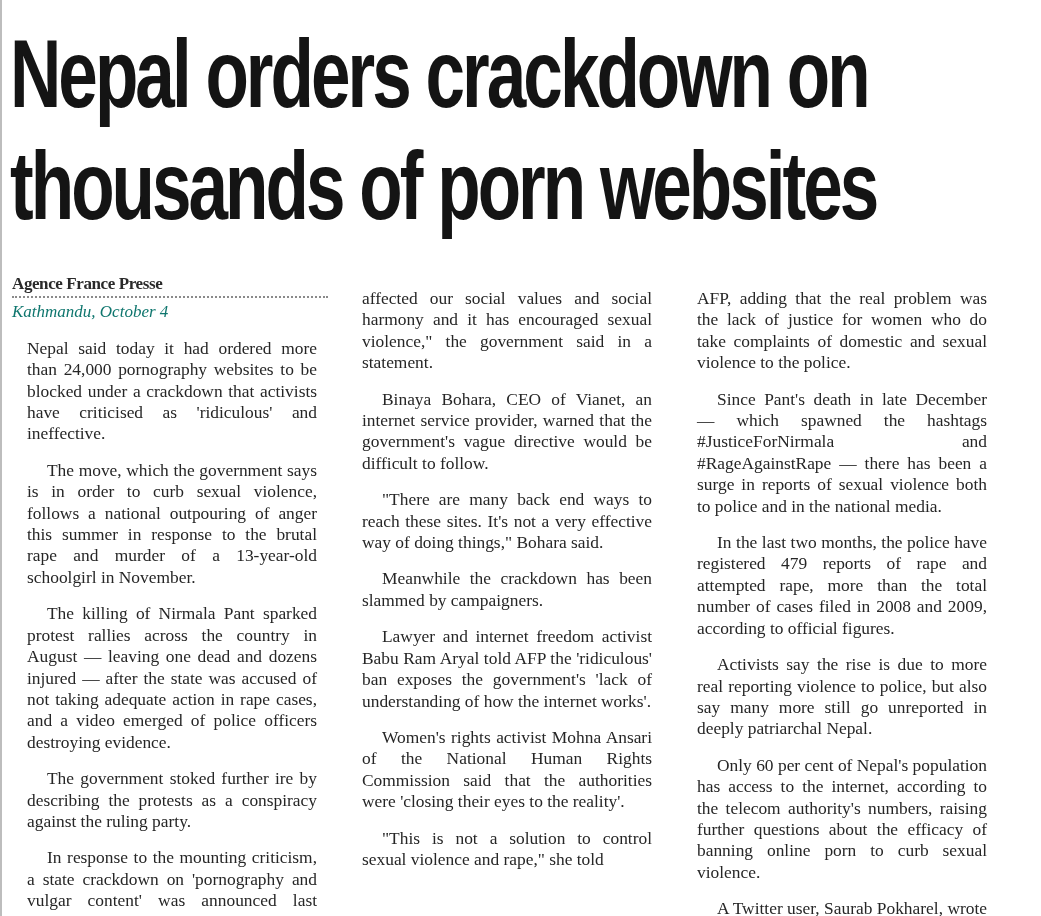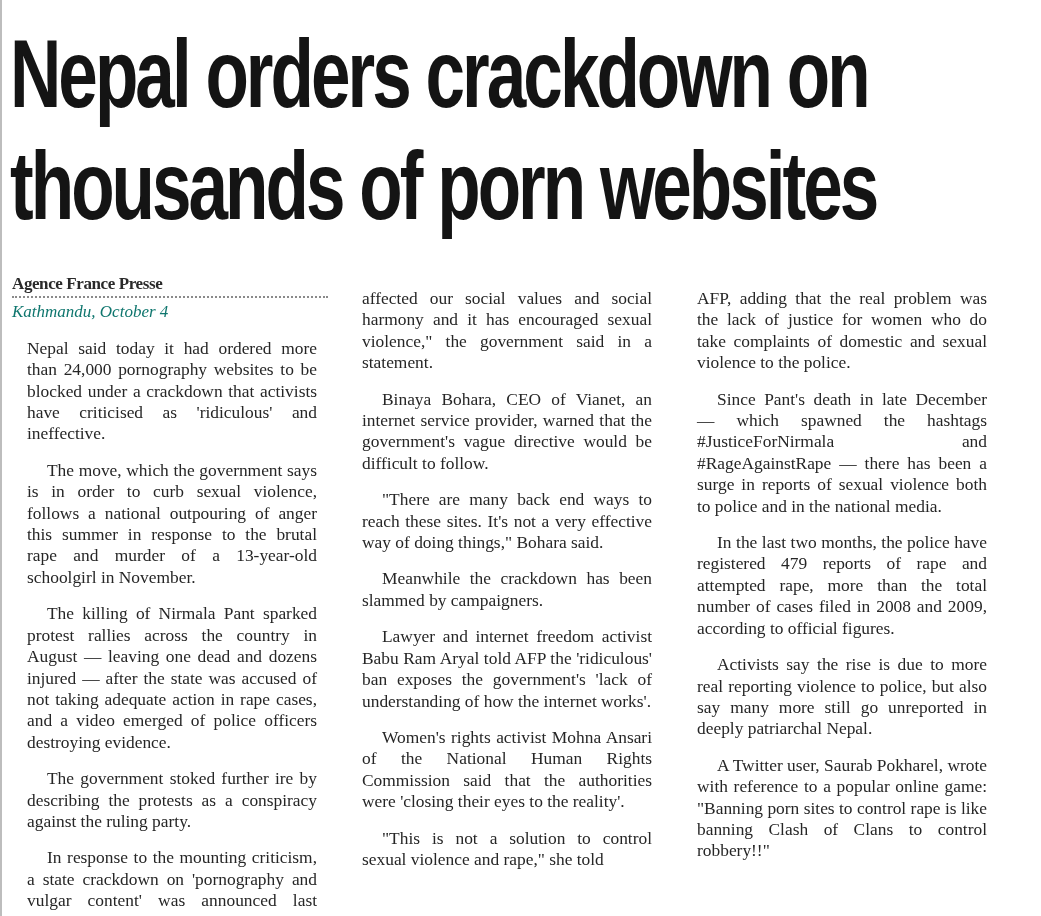--- a/index.html
+++ b/index.html
@@ -112,16 +112,17 @@
     <p><span>Lawyer and internet freedom activist Babu Ram Aryal told </span><span class="ital">AFP</span><span> the 'ridiculous' ban exposes the government's 'lack of understanding of how the internet works'.</span></p>
     <p>Women's rights activist Mohna Ansari of the National Human Rights Commission said that the authorities were 'closing their eyes to the reality'.</p>
     <p>"This is not a solution to control sexual violence and rape," she told</p>
   </div>
 
   <div class="col">
     <p class="noindent"><span class="ital">AFP</span><span>, adding that the real problem was the lack of justice for women who do take complaints of domestic and sexual violence to the police.</span></p>
     <p>Since Pant's death in late December — which spawned the hashtags #JusticeForNirmala and #RageAgainstRape — there has been a surge in reports of sexual violence both to police and in the national media.</p>
     <p>In the last two months, the police have registered 479 reports of rape and attempted rape, more than the total number of cases filed in 2008 and 2009, according to official figures.</p>
     <p>Activists say the rise is due to more real reporting violence to police, but also say many more still go unreported in deeply patriarchal Nepal.</p>
+    <p>Only 60 per cent of Nepal's population has access to the internet, according to the telecom authority's numbers, raising further questions about the efficacy of banning online porn to curb sexual violence.</p>
     <p>A Twitter user, Saurab Pokharel, wrote with reference to a popular online game: "Banning porn sites to control rape is like banning Clash of Clans to control robbery!!"</p>
   </div>
 
 </div>
 
 </body></html>

